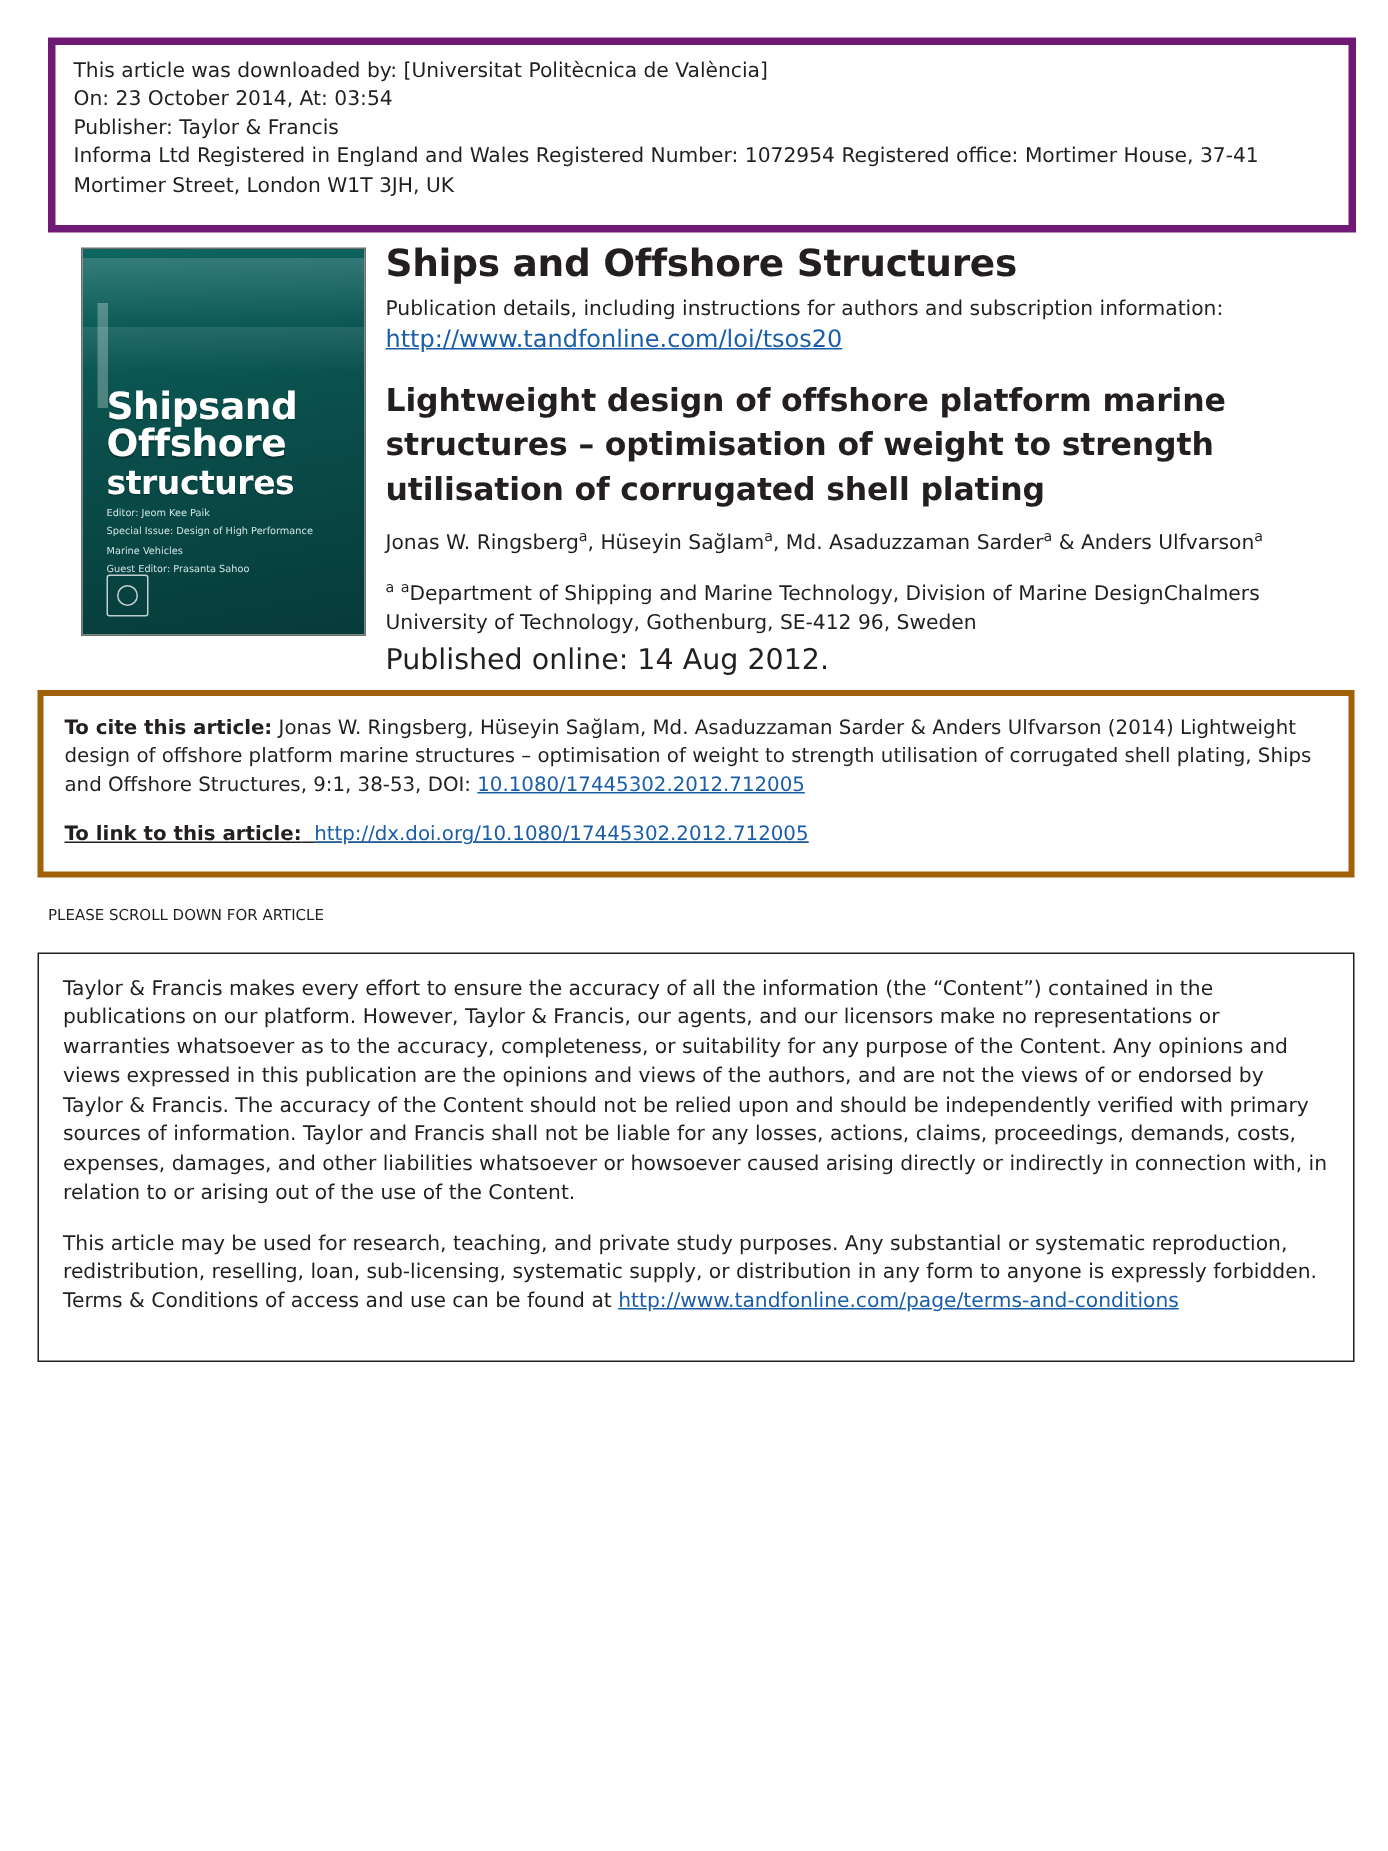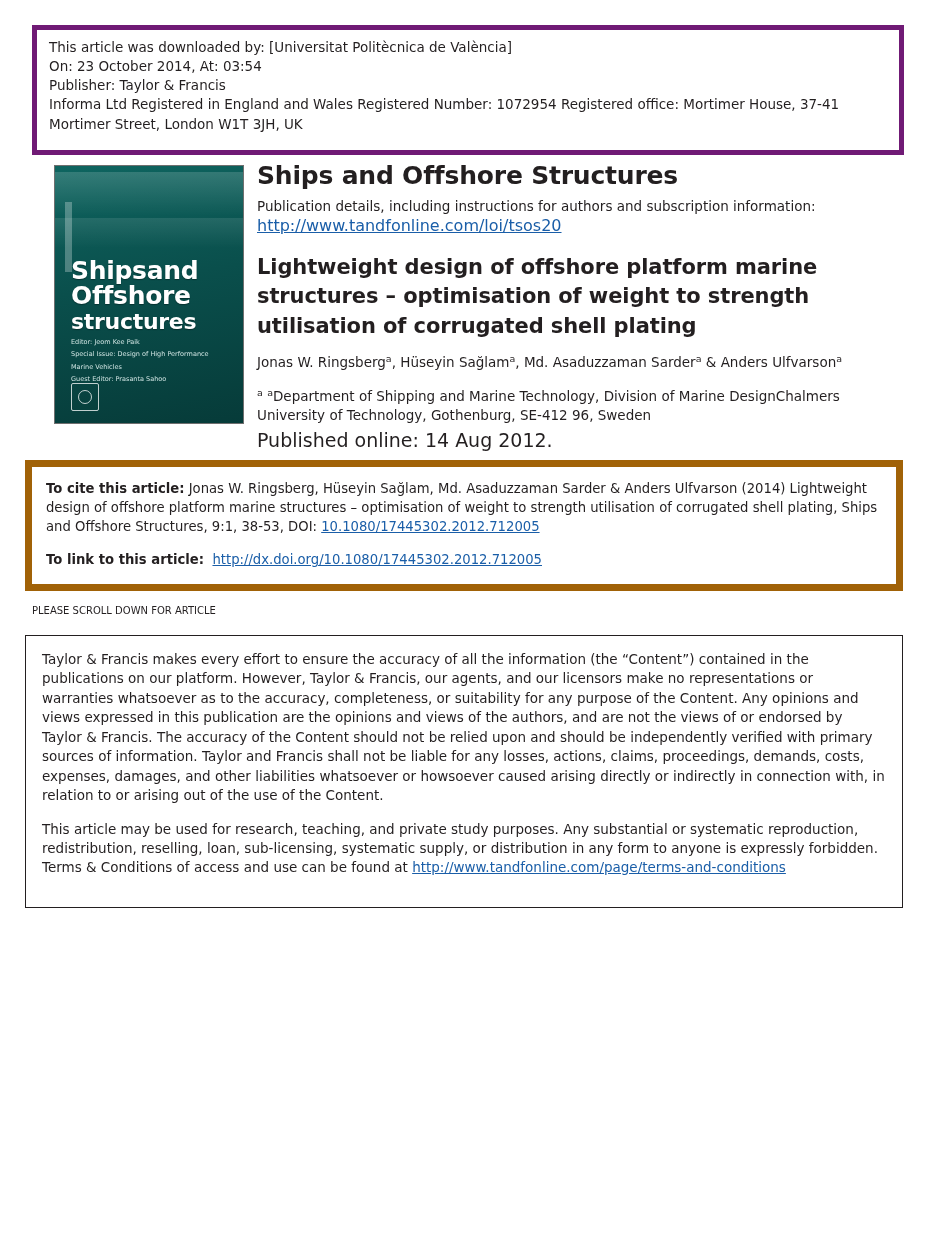--- a/index.html
+++ b/index.html
@@ -160,27 +160,27 @@
   }
   sup { font-size: 9.5px; vertical-align: super; line-height: 0; }
 
   
   .cite-box {
     position: absolute;
     left: 25px;
     top: 460px;
     width: 878px;
     box-sizing: border-box;
-    border: 7px solid #a16207;
+    border: 4px solid #a16207;
     padding: 12px 14px 14px 14px;
     font-size: 13.2px;
     line-height: 1.45;
   }
   .cite-box b { font-weight: bold; }
-  .cite-link-row { margin-top: 14px; }
+  .cite-link-row { margin-top: 14px; text-decoration: underline; }
 
   
   .scroll-note {
     position: absolute;
     left: 32px;
     top: 605px;
     font-size: 10px;
   }
 
   

